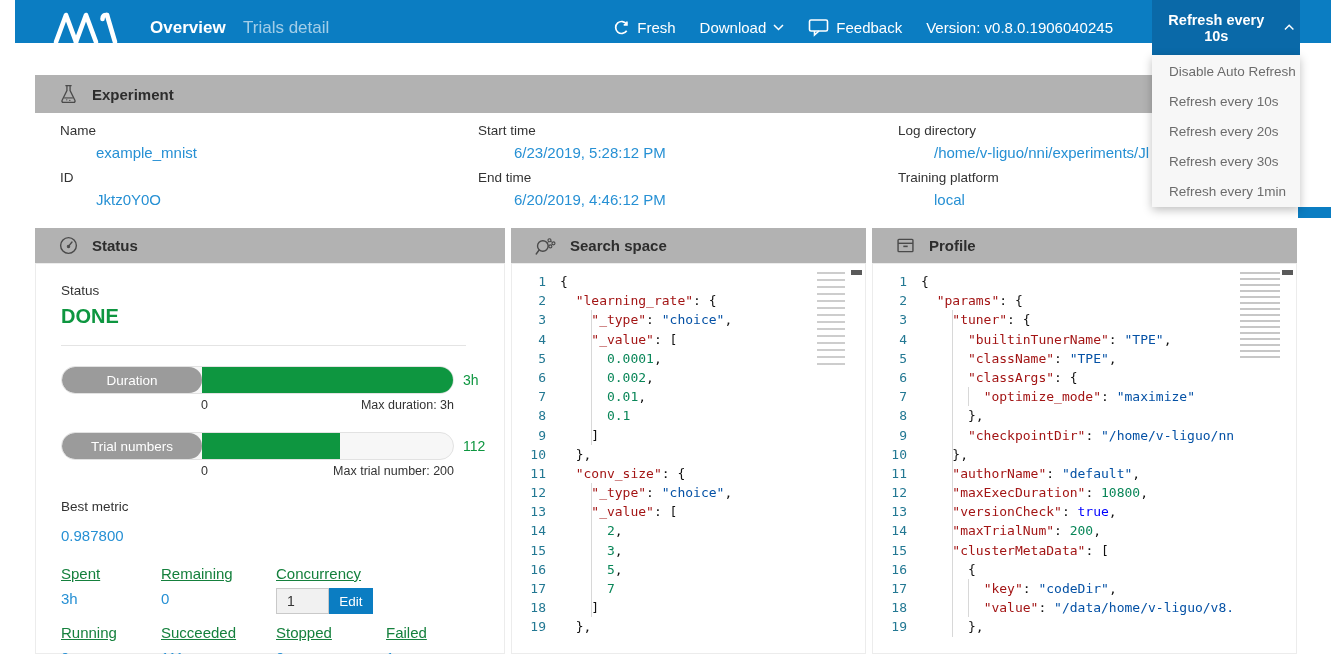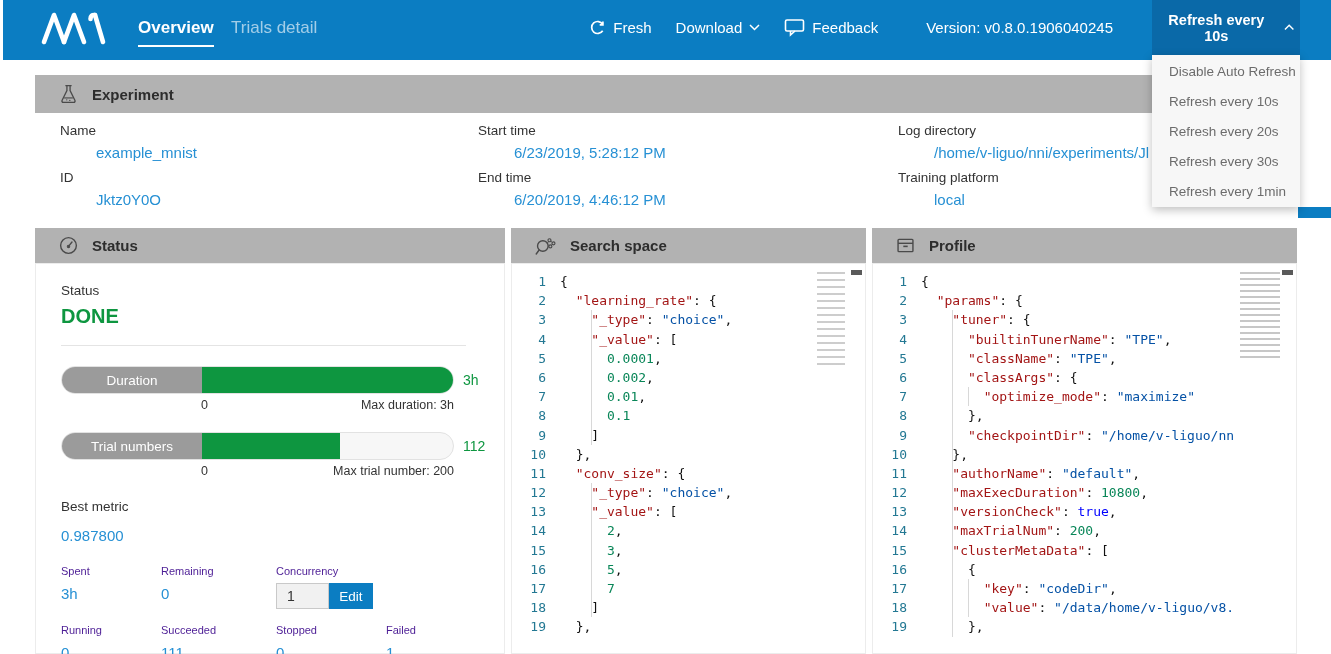--- a/index.html
+++ b/index.html
@@ -1,31 +1,31 @@
 <!DOCTYPE html>
 <html><head>
 <meta charset="utf-8">
 <style>
   html,body{margin:0;padding:0;background:#fff;}
   .screen{position:relative;width:1331px;height:654px;overflow:hidden;background:#fff;
           font-family:"Liberation Sans",sans-serif;}
 
   
-  .nav{position:absolute;left:3px;top:0;right:0;height:60px;background:#0b7dc2;color:#fff;}
+  .nav{position:absolute;left:15px;top:0;right:0;height:43px;background:#0b7dc2;color:#fff;}
   .logo{position:absolute;left:36px;top:10px;}
   .tab{position:absolute;top:0;height:55px;display:flex;align-items:center;font-size:17px;
        color:rgba(255,255,255,.62);cursor:pointer;}
   .tab.active{color:#fff;font-weight:700;}
   .tab.active::after{content:"";position:absolute;left:0;right:0;bottom:8px;height:2px;background:#fff;}
   .tab-overview{left:135px;}
   .tab-trials{left:228px;}
   .nav-right{position:absolute;right:218px;top:0;height:55px;display:flex;align-items:center;
              gap:24px;font-size:15px;}
   .nav-item{display:flex;align-items:center;gap:7px;cursor:pointer;white-space:nowrap;}
-  .nav-version{white-space:nowrap;margin-left:24px;}
+  .nav-version{white-space:nowrap;}
   .refresh-btn{position:absolute;right:31px;top:0;width:148px;height:55px;background:#0a69a8;
                border:none;color:#fff;font:700 14.5px "Liberation Sans",sans-serif;display:flex;
                align-items:center;justify-content:center;gap:9px;cursor:pointer;}
 
   
   .refresh-menu{position:absolute;right:31px;top:55px;width:148px;background:#f7f7f7;z-index:50;
                 box-shadow:0 3px 9px rgba(0,0,0,.25);padding:1px 0;}
   .menu-item{height:30px;display:flex;align-items:center;padding:0 17px;font-size:13.5px;
              color:#6c6c6c;cursor:pointer;white-space:nowrap;}
   .blue-fragment{position:absolute;right:0;top:207px;width:33px;height:11px;background:#0b7dc2;}
@@ -56,33 +56,33 @@
   .pf-body{left:872px;width:425px;overflow:hidden;}
 
   
   .status-label{margin-top:19px;font-size:13.5px;color:#333;}
   .status-value{margin-top:7px;font-size:20px;font-weight:700;color:#0e9640;}
   .divider{margin-top:17px;width:405px;border-top:1px solid #e4e4e4;}
   .bar-row{display:flex;align-items:center;gap:9px;margin-top:20px;}
   .bar{width:393px;height:28px;border:1px solid #e2e2e2;border-radius:15px;background:#f7f7f7;
        display:flex;overflow:hidden;box-sizing:border-box;}
   .bar-label{flex:0 0 140px;background:#9b9b9b;color:#fff;font-size:13.5px;display:flex;
-             align-items:center;justify-content:center;}
+             align-items:center;justify-content:center;border-radius:13px;}
   .bar-track{flex:1;position:relative;}
   .bar-fill{position:absolute;left:0;top:0;bottom:0;background:#0e9640;}
   .bar-value{font-size:14px;color:#0e9640;}
   .bar-sub{margin-left:140px;width:253px;display:flex;justify-content:space-between;
            font-size:12.5px;color:#333;margin-top:4px;box-sizing:border-box;}
   .best-label{margin-top:21px;font-size:13.5px;color:#333;}
   .best-value{margin-top:13px;font-size:15px;color:#2690d4;}
   .stats-row{position:relative;margin-top:21px;height:50px;}
   .stats-row.second{margin-top:9px;}
   .stat-cell{position:absolute;top:0;}
   .p0{left:0;}.p1{left:100px;}.p2{left:215px;}.p3{left:325px;}
-  .stat-label{font-size:11px;color:#4c1d95;}
+  .stat-label{font-size:15px;color:#15803d;text-decoration:underline;}
   .stat-value{font-size:15px;color:#2690d4;margin-top:8px;}
   .conc-box{display:flex;margin-top:6px;}
   .conc-input{width:53px;height:26px;background:#f1f1f1;border:1px solid #c9c9c9;box-sizing:border-box;
               font-size:14px;color:#333;display:flex;align-items:center;padding-left:10px;}
   .edit-btn{width:44px;height:26px;background:#0b7dc2;color:#fff;border:none;font-size:13.5px;
             cursor:pointer;}
 
   
   .editor{position:absolute;left:0;top:0;right:0;bottom:0;padding-top:8px;
           font-family:"DejaVu Sans Mono",monospace;font-size:13px;line-height:19.2px;}

